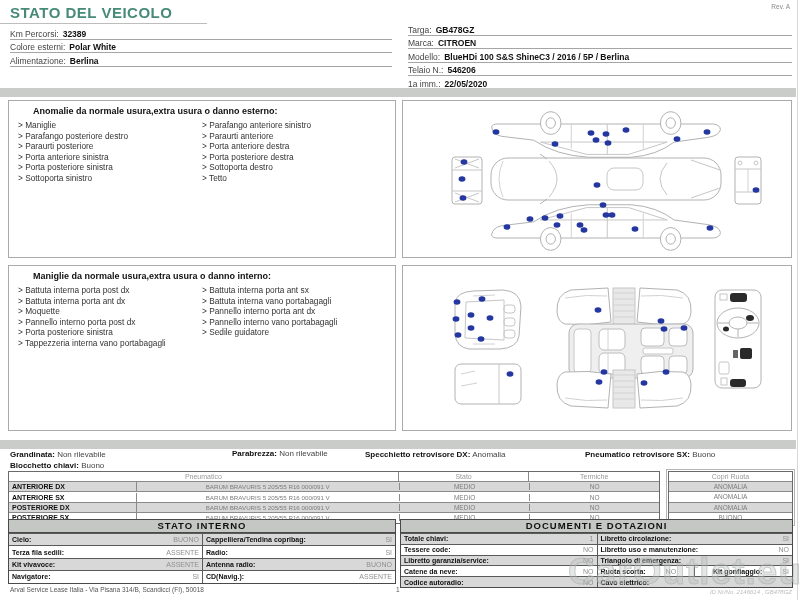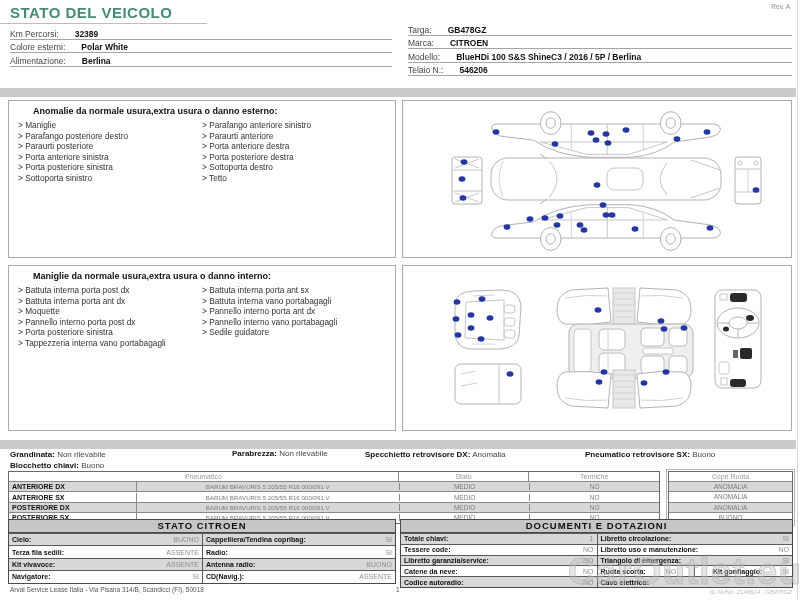--- a/index.html
+++ b/index.html
@@ -6,21 +6,21 @@
   #page{position:relative;width:800px;height:600px;background:#fff;overflow:hidden;
         font-family:"Liberation Sans",sans-serif;color:#222;}
   #page:after{content:"";position:absolute;right:2px;top:0;bottom:0;width:1px;background:#d8d8d8;}
 
   
   .title{position:absolute;left:10px;top:4px;font-size:15px;font-weight:bold;color:#478a78;letter-spacing:.5px;}
   .title-rule{position:absolute;left:0;top:23px;width:207px;border-top:1px solid #bdbdbd;}
   .rev{position:absolute;right:10px;top:3px;font-size:6.5px;color:#8a8a8a;}
   .hfl{position:absolute;left:10px;top:26px;width:382px;}
   .hfr{position:absolute;left:408px;top:22px;width:384px;}
-  .hrow{display:flex;align-items:flex-end;gap:16px;border-bottom:1px solid #a5a5a5;height:12.6px;font-size:8.5px;}
+  .hrow{display:flex;align-items:flex-end;gap:4px;border-bottom:1px solid #a5a5a5;height:12.6px;font-size:8.5px;}
   .hrow .lab{color:#444;white-space:nowrap;}
   .hrow .val{font-weight:bold;color:#101010;white-space:nowrap;}
 
   
   .bar{position:absolute;left:0;width:796px;height:9px;background:#c9ccc9;}
   .bar1{top:88px;} .bar2{top:440px;}
 
   
   .panel{position:absolute;border:1px solid #a9aba9;background:#fff;box-sizing:border-box;}
   .p-ext-text{left:8px;top:100px;width:388px;height:158px;}
@@ -117,20 +117,24 @@
       <span class="lab">Marca:</span>
       <span class="val">CITROEN</span>
     </div>
     <div class="hrow">
       <span class="lab">Modello:</span>
       <span class="val">BlueHDi 100 S&amp;S ShineC3 / 2016 / 5P / Berlina</span>
     </div>
     <div class="hrow">
       <span class="lab">Telaio N.:</span>
       <span class="val">546206</span>
+    </div>
+    <div class="hrow">
+      <span class="lab">1a imm.:</span>
+      <span class="val">22/05/2020</span>
     </div>
   </div>
 
   <div class="bar bar1"></div>
 
   <div class="panel p-ext-text">
     <div class="ptitle">Anomalie da normale usura,extra usura o danno esterno:</div>
     <div class="cols">
       <div class="col">
         <div class="item">&gt; Maniglie</div>
@@ -385,21 +389,21 @@
 
   <div class="tyre-copri">
     <div class="copri-h">Copri Ruota</div>
     <div class="copri-r shade">ANOMALIA</div>
     <div class="copri-r">ANOMALIA</div>
     <div class="copri-r shade">ANOMALIA</div>
     <div class="copri-r">BUONO</div>
   </div>
 
   <div class="btable sti">
-    <div class="thead">STATO CITROEN</div>
+    <div class="thead">STATO INTERNO</div>
     <div class="btr shade">
       <div class="bcell">
         <span class="blab">Cielo:</span>
         <span class="bval">BUONO</span>
       </div>
       <div class="bcell">
         <span class="blab">Cappelliera/Tendina copribag:</span>
         <span class="bval">SI</span>
       </div>
     </div>

